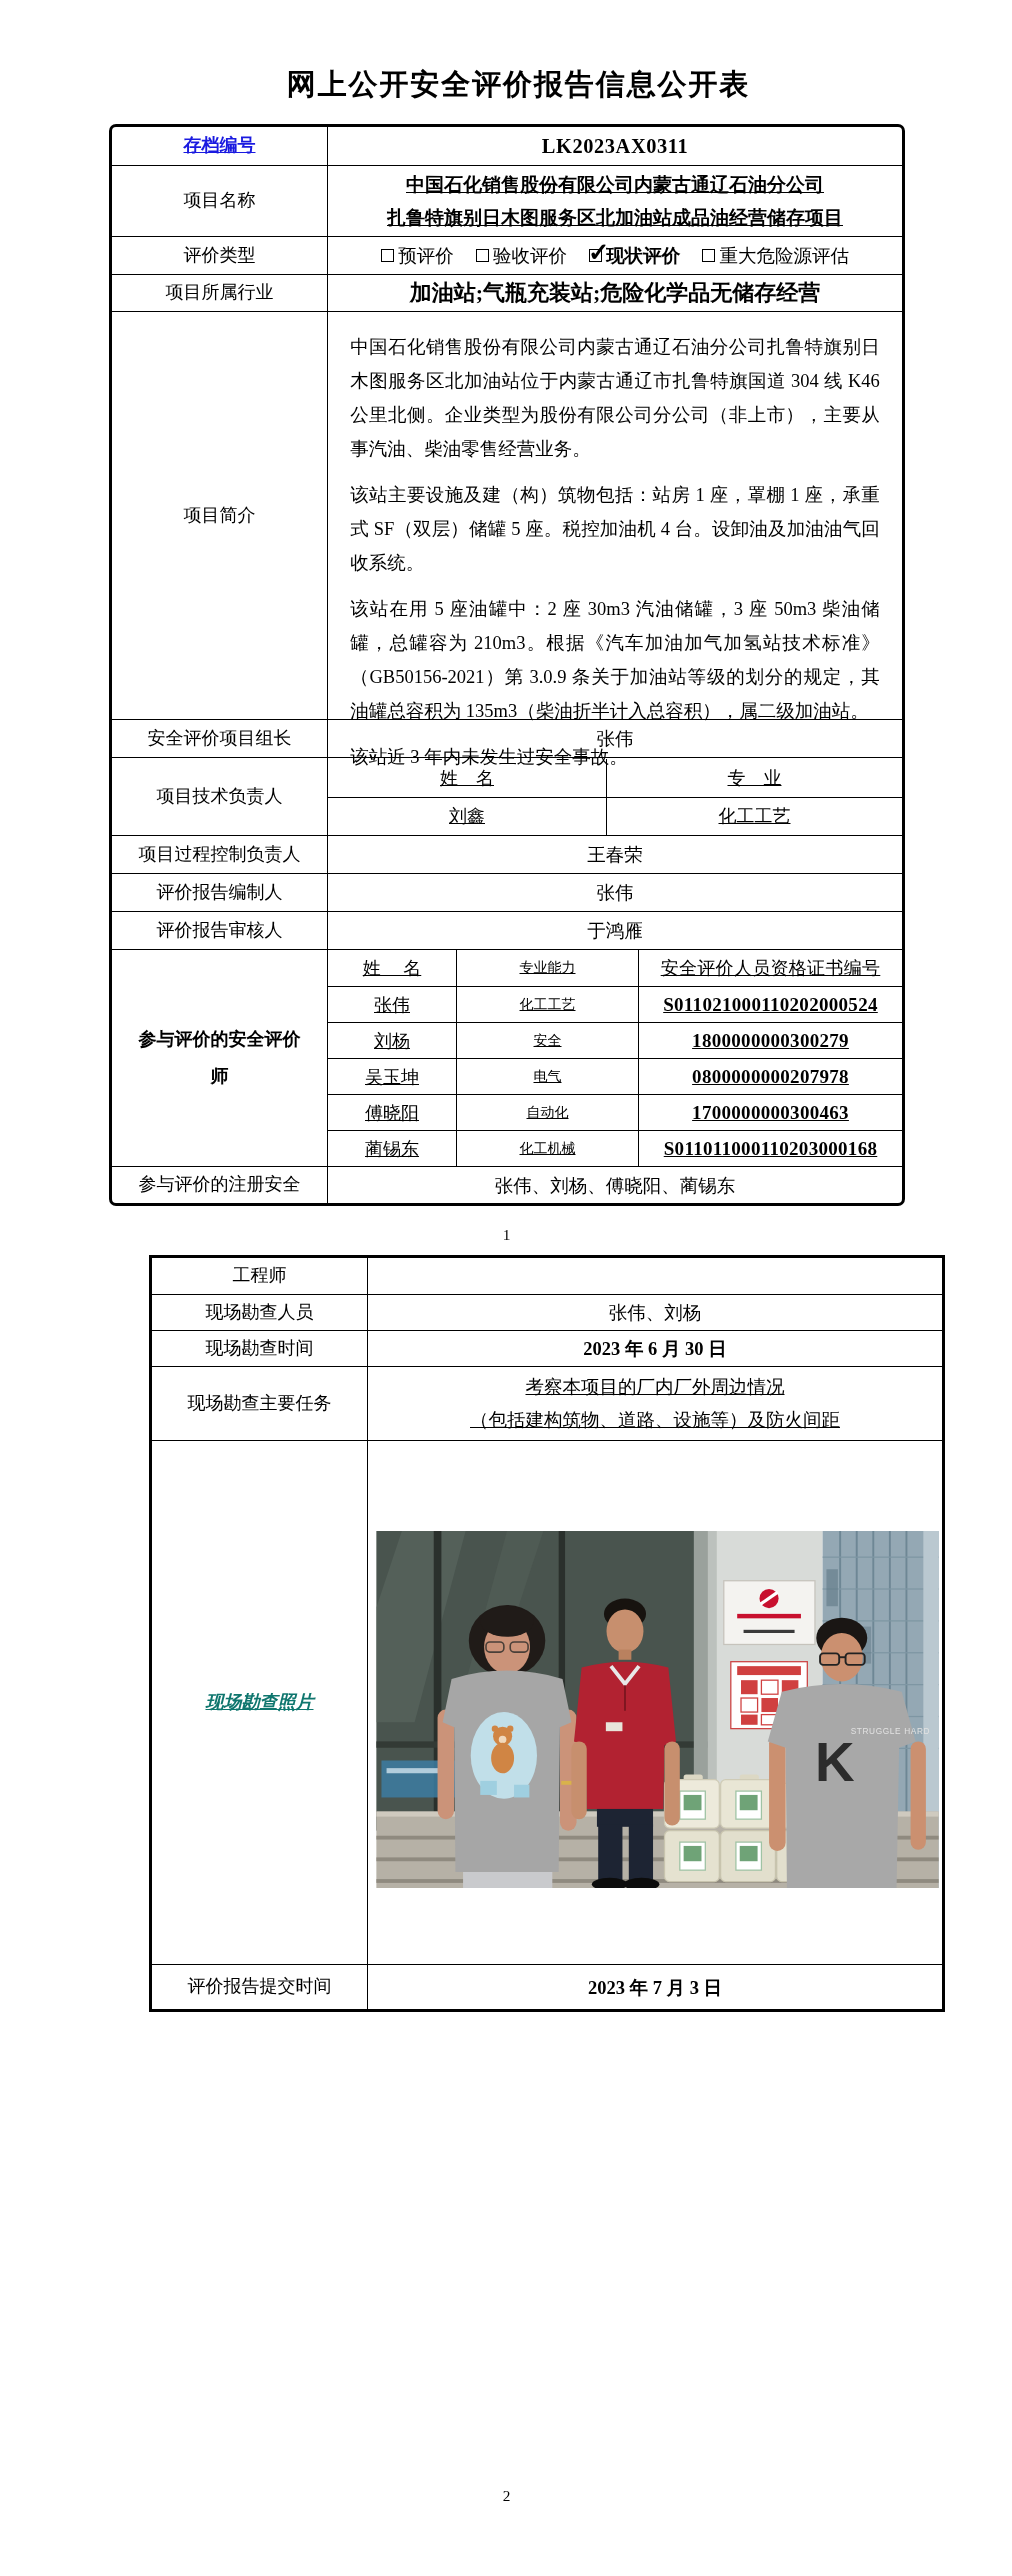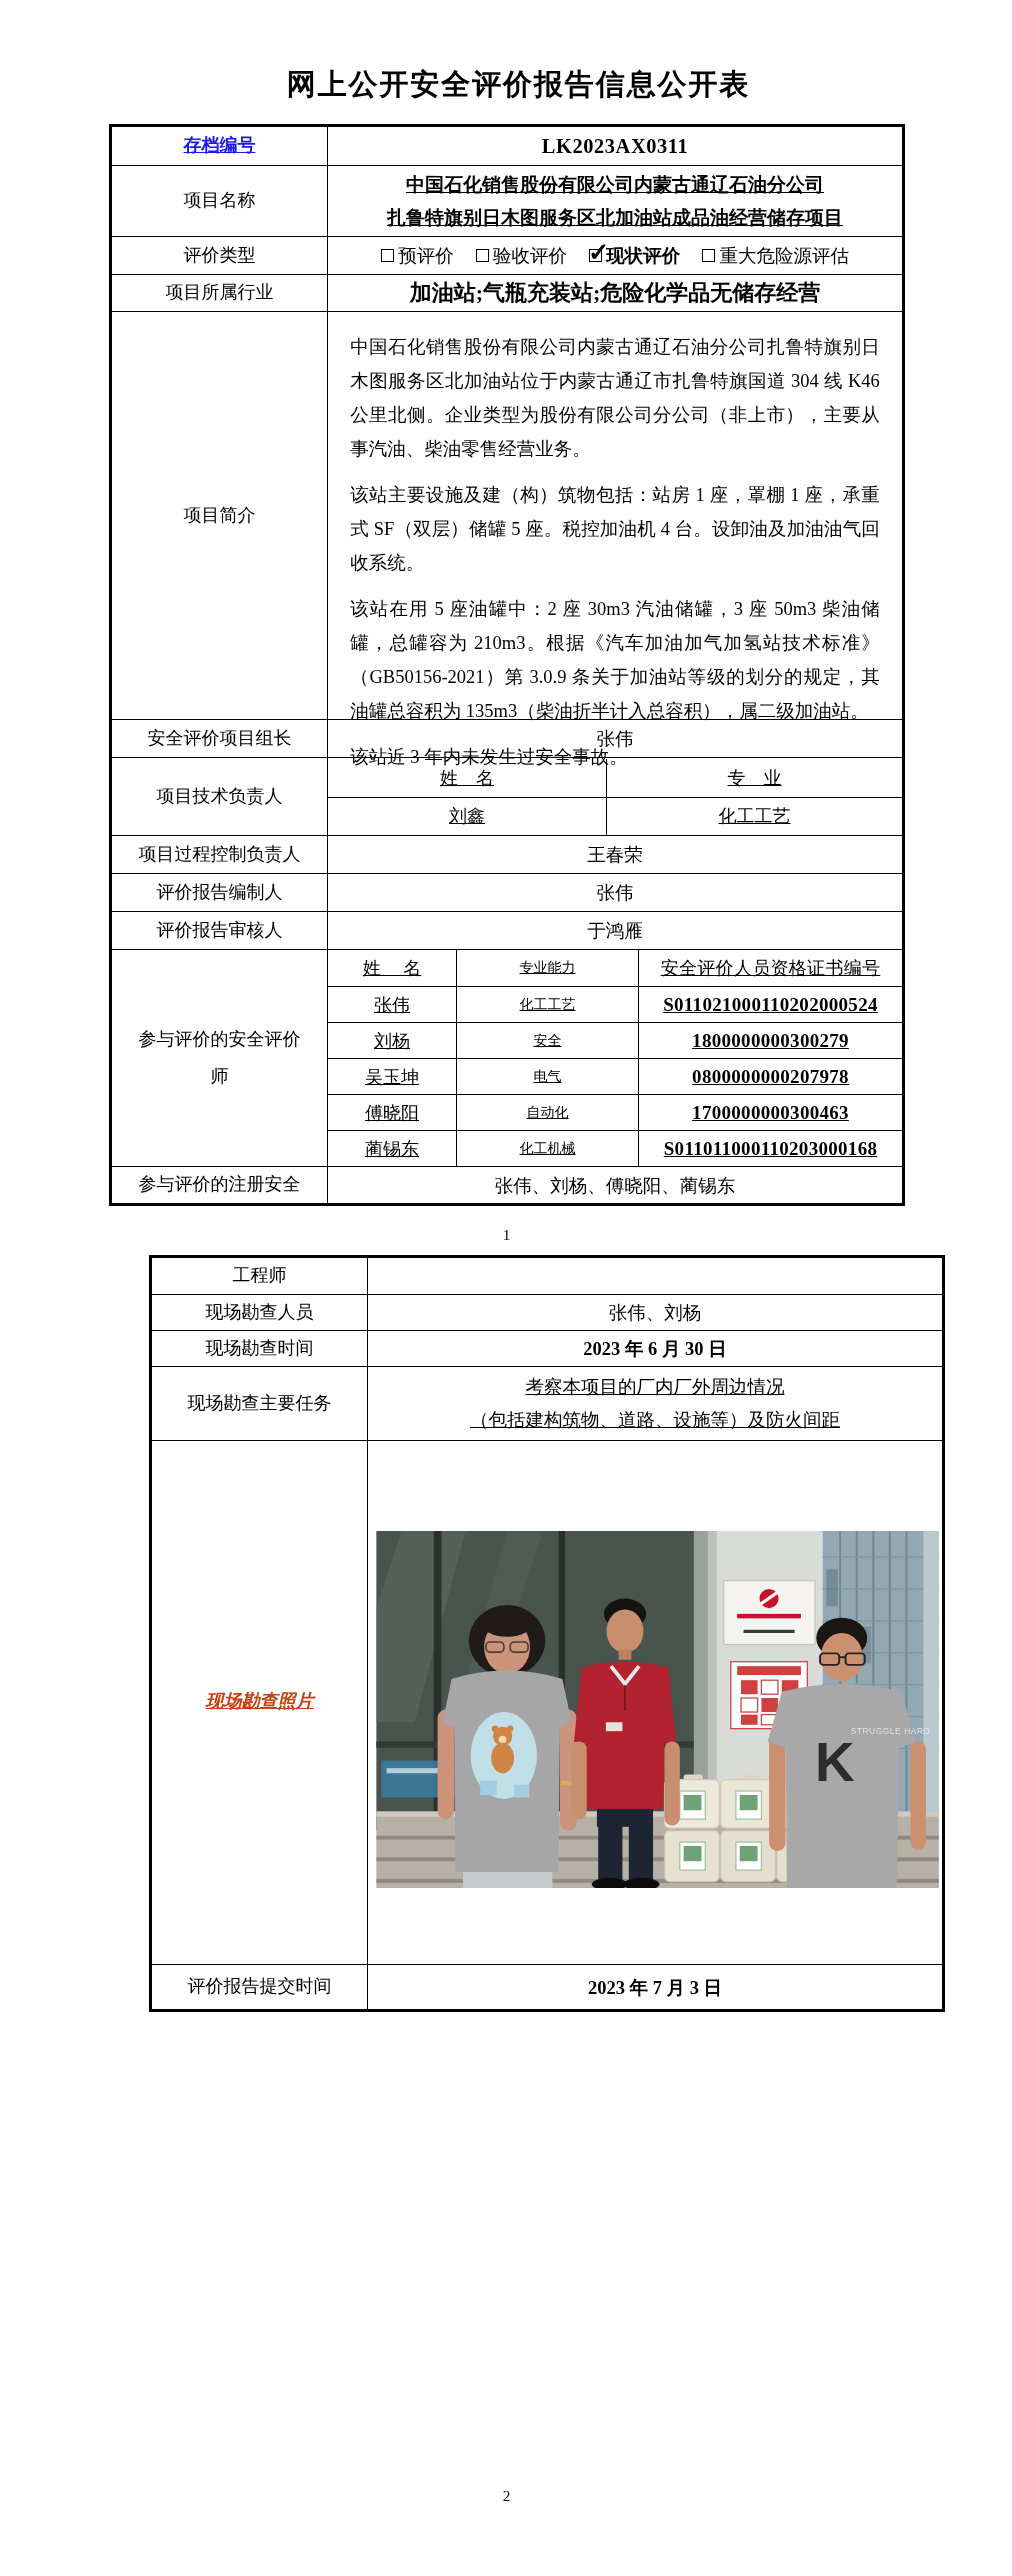--- a/index.html
+++ b/index.html
@@ -1,31 +1,31 @@
 <!DOCTYPE html>
 <html style="font-size:10.2px"><head>
 <meta charset="utf-8">
 <style>
   html,body{margin:0;padding:0;background:#ffffff;}
   .page{position:relative;width:1013px;height:2576px;background:#fff;
         font-family:"Liberation Serif","DejaVu Serif",serif;color:#000;}
   .doc-title{position:absolute;top:65px;left:12px;width:100%;text-align:center;
         font-size:29px;font-weight:bold;letter-spacing:1.9px;}
   .tbl{position:absolute;left:109px;width:796px;border:3.2px solid #000;box-sizing:border-box;background:#fff;}
-  #tbl1{top:124px;}
+  #tbl1{top:124px;border-radius:7px;}
   #tbl2{top:1255px;margin-left:40px;}
   .row{display:flex;border-top:1.3px solid #000;box-sizing:border-box;}
   .row.first{border-top:none;}
   .lbl{flex:0 0 216px;width:216px;border-right:1.3px solid #000;display:flex;flex-direction:column;
        align-items:center;justify-content:center;text-align:center;font-size:18px;line-height:1.55;box-sizing:border-box;}
   .val{flex:1;display:flex;align-items:center;justify-content:center;text-align:center;
        font-size:18.5px;box-sizing:border-box;min-width:0;}
   .val.col{flex-direction:column;padding:0;align-items:stretch;text-decoration:underline;}
   .blue-link{color:#1a1ae0;text-decoration:underline;font-weight:bold;}
-  .photo-link{color:#c2410c;text-decoration:underline;font-weight:bold;font-style:italic;font-family:Liberation Mono, monospace;}
+  .photo-link{color:#0f766e;text-decoration:underline;font-weight:bold;font-style:italic;}
   .b{font-weight:bold;}
   .lk{font-size:20.4px;font-weight:bold;letter-spacing:0.6px;}
   .pname{font-weight:bold;font-size:19px;line-height:33px;}
   .industry{font-weight:bold;font-size:22px;}
   .intro{display:block;text-align:justify;padding:6.4px 10.2px 0 10.2px;font-size:18.5px;line-height:34px;}
   .intro p{margin:12px;}
   .opt{display:inline-flex;align-items:center;margin:0 11px;font-size:18.5px;white-space:nowrap;}
   .cbox{width:12.8px;height:12.8px;border:1.3px solid #000;display:inline-block;margin-right:4.5px;position:relative;box-sizing:border-box;}
   .opt.checked .cbox{border-width:1.9px;}
   .opt.checked .cbox::after{content:"✓";position:absolute;left:-1.9px;top:-13.4px;font-size:25.5px;font-weight:bold;color:#000;}
@@ -41,21 +41,21 @@
   .pageno{position:absolute;width:100%;text-align:center;font-size:15.3px;}
   #pageno1{top:1226px;}
   #pageno2{top:2487px;}
   .photo-cell{position:relative;display:block;padding:0;}
   .photo-frame{margin:90px 0 0 8.3px;display:block;}
   
   .h60{height:38px}.h112{height:71px}.h59{height:38px}.h58{height:37px}
   .h640{height:408px}.h122{height:78px}.h344{height:auto}
   
   .h57{height:36px}.h116{height:74px}.h821{height:524px}.h70{height:45px}
-  .twolines{line-height:37px;}
+  .twolines{line-height:37px;font-weight:bold;}
 </style>
 </head>
 <body>
 
 <div class="page">
 
   <div class="doc-title">网上公开安全评价报告信息公开表</div>
 
   <div class="tbl" id="tbl1">
 

